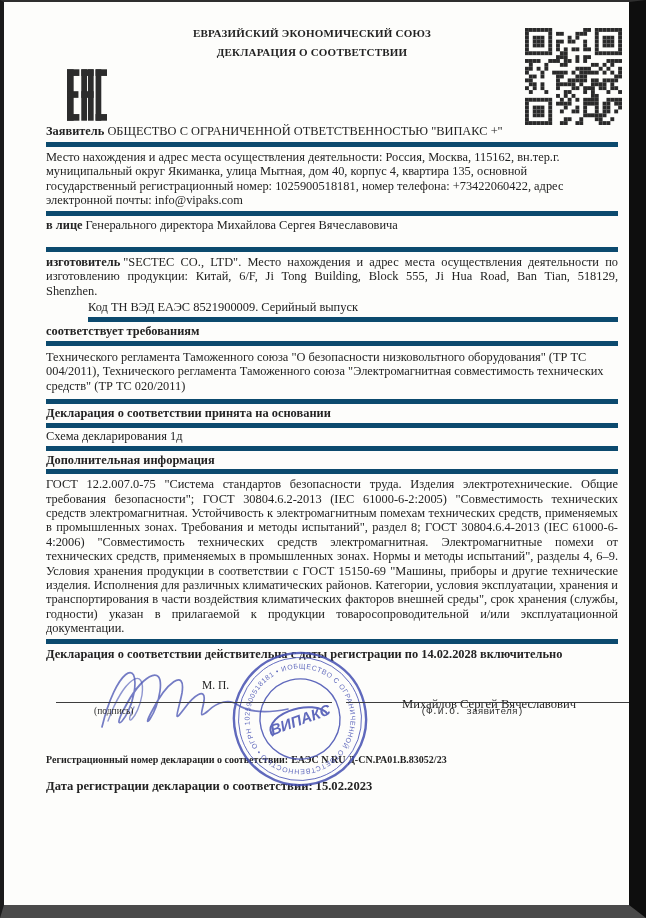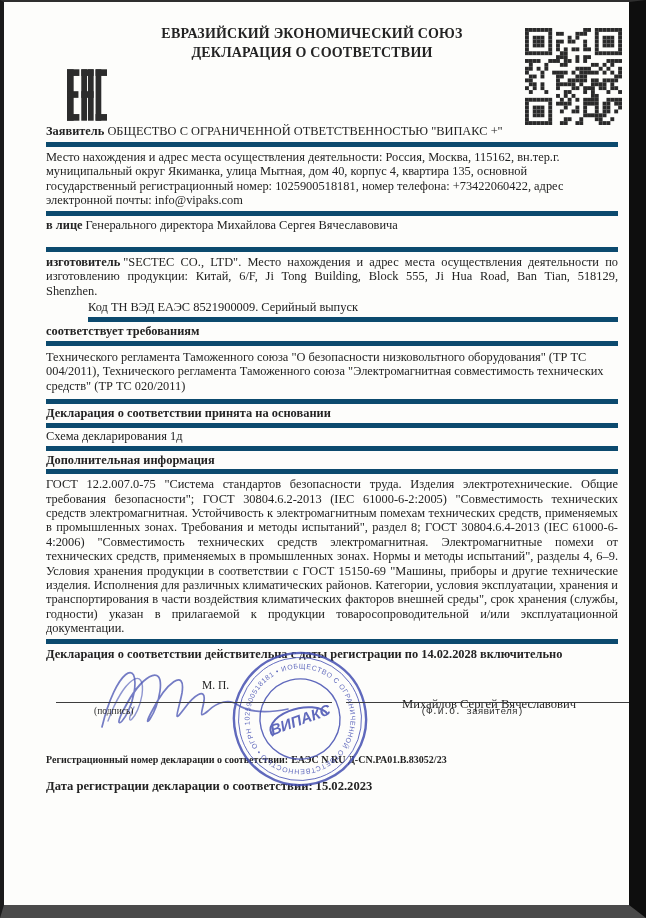--- a/index.html
+++ b/index.html
@@ -17,21 +17,21 @@
     font-family: "Liberation Serif", "DejaVu Serif", serif;
     color: #232323;
     overflow: hidden;
   }
   .content {
     position: relative;
     padding: 22px 11px 0 42px; 
     width: 100%;
     height: 100%;
   }
-  .doc-title { text-align: center; font-weight: bold; font-size: 14px; line-height: 19px; letter-spacing: 0.2px; padding-right: 40px; }
+  .doc-title { text-align: center; font-weight: bold; font-size: 11px; line-height: 19px; letter-spacing: 0.2px; padding-right: 40px; }
   .eac-logo { position: absolute; left: 63px; top: 66px; width: 40px; height: 54px; }
   .qr { position: absolute; left: 520px; top: 26px; width: 99px; height: 97px; }
 
   .row { font-size: 12.4px; line-height: 14.6px; }
   .rule { border-bottom: 5px solid #0c4a6e; padding-bottom: 2px; }
   .lead { font-weight: bold; margin-right: 3px; }
   .boldline { font-weight: bold; }
   .just { text-align: justify; }
 
   .sec-applicant   { margin-top: 62px; padding-bottom: 3px; }

